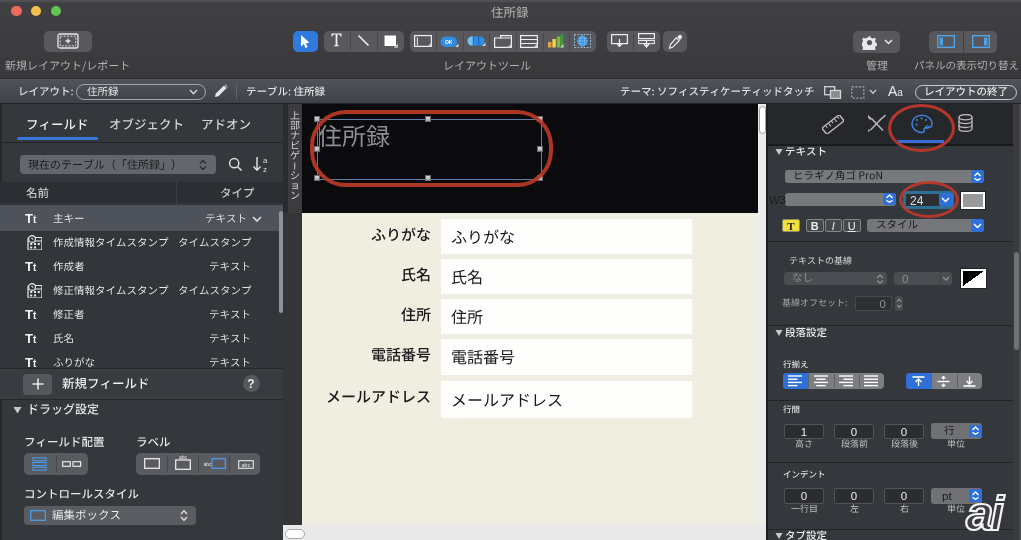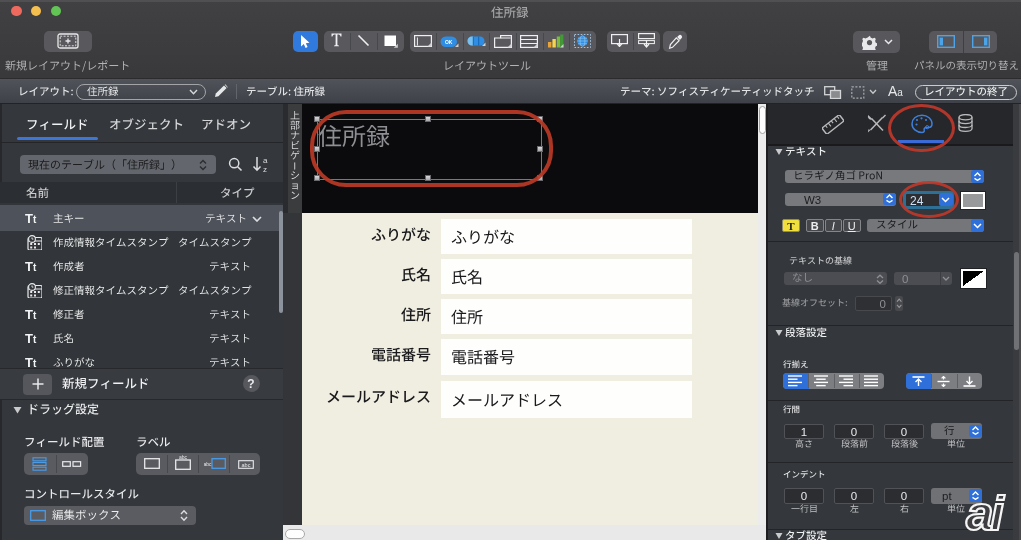--- a/index.html
+++ b/index.html
@@ -677,21 +677,21 @@
     <use href="#gR0050" x="6224.0"></use>
     <use href="#gR0072" x="6857.0"></use>
     <use href="#gR006f" x="7245.0"></use>
     <use href="#gR004e" x="7851.0"></use>
   </svg>
 <div style="position:absolute;left:971px;top:170.2px;width:13px;height:12.5px;background:#2e6fd9;border-radius:3px"></div>
 <svg style="position:absolute;left:973px;top:171.7px;" width="9" height="9.5" viewBox="0 0 9 9.5">
     <path d="M1.5 4.05 L4.5 1 L7.5 4.05 M1.5 6.45 L4.5 8.3 L7.5 6.45" stroke="#fff" stroke-width="1.4" fill="none"></path>
   </svg>
 <div style="position:absolute;left:785px;top:192.5px;width:111px;height:13px;background:#77797d;border-radius:3px"></div>
-<div style="position:absolute;left:804px;top:194px;font:normal 11.5px 'Liberation Sans',sans-serif;color:#1d1d1f;white-space:nowrap;">W3</div>
+<div style="position:absolute;left:769px;top:194px;font:normal 11.5px 'Liberation Sans',sans-serif;color:#1d1d1f;white-space:nowrap;">W3</div>
 <div style="position:absolute;left:883px;top:192.7px;width:13px;height:12.5px;background:#2e6fd9;border-radius:3px"></div>
 <svg style="position:absolute;left:885px;top:194.2px;" width="9" height="9.5" viewBox="0 0 9 9.5">
     <path d="M1.5 4.05 L4.5 1 L7.5 4.05 M1.5 6.45 L4.5 8.3 L7.5 6.45" stroke="#fff" stroke-width="1.4" fill="none"></path>
   </svg>
 <div style="position:absolute;left:903px;top:190.5px;width:51px;height:18px;background:#2c2e32;border:3px solid #2e6f95;border-radius:4px"></div>
 <div style="position:absolute;left:910px;top:193.5px;font:normal 12px 'Liberation Sans',sans-serif;color:#cfe2f5;white-space:nowrap;">24</div>
 <div style="position:absolute;left:938.5px;top:192.6px;width:14px;height:13.8px;background:#2e6fd9;border-radius:2px 3px 3px 2px"></div>
 <svg style="position:absolute;left:941px;top:197px;" width="9" height="6" viewBox="0 0 9 6">
     <path d="M1 1 l3.5 3.5 L8 1" stroke="#fff" stroke-width="1.5" fill="none"></path>
   </svg>

